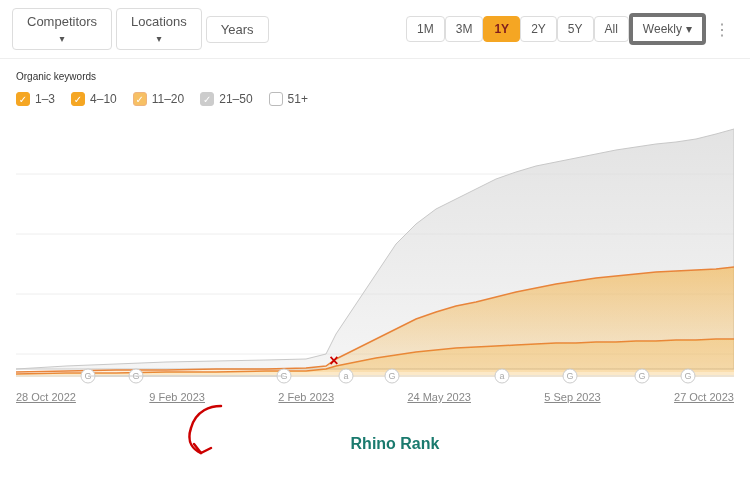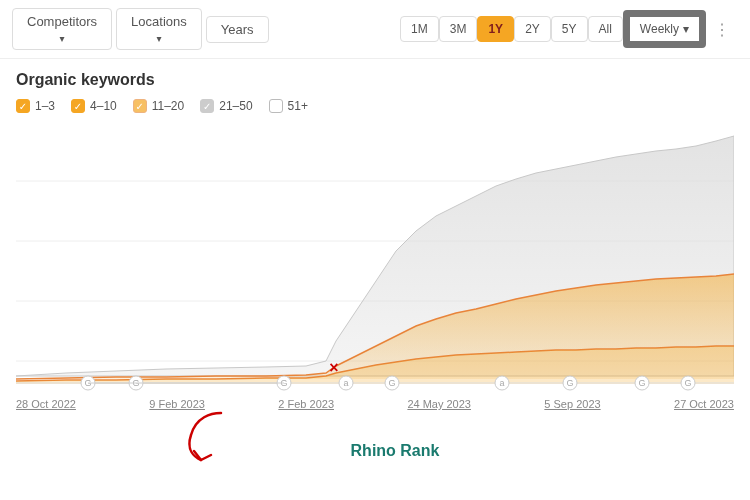--- a/index.html
+++ b/index.html
@@ -64,21 +64,21 @@
       color: #555;
     }
     .time-btn.active {
       background: #f5a623;
       border-color: #f5a623;
       color: #7f1d1d;
       font-weight: 600;
     }
     .weekly-btn {
       padding: 5px 10px;
-      border: 7px solid #737373;
+      border: 4px solid #737373;
       border-radius: 4px;
       background: #fff;
       cursor: pointer;
       font-size: 12px;
       color: #555;
       display: flex;
       align-items: center;
       gap: 4px;
     }
     .more-btn {
@@ -88,22 +88,22 @@
       cursor: pointer;
       font-size: 16px;
       color: #999;
     }
 
     
     .content {
       padding: 12px 16px 0 16px;
     }
     .section-title {
-      font-size: 16px;
-      font-weight: 700;
+      font-size: 10px;
+      font-weight: 400;
       color: #333;
       margin-bottom: 10px;
     }
 
     
     .legend {
       display: flex;
       align-items: center;
       gap: 16px;
       margin-bottom: 8px;

